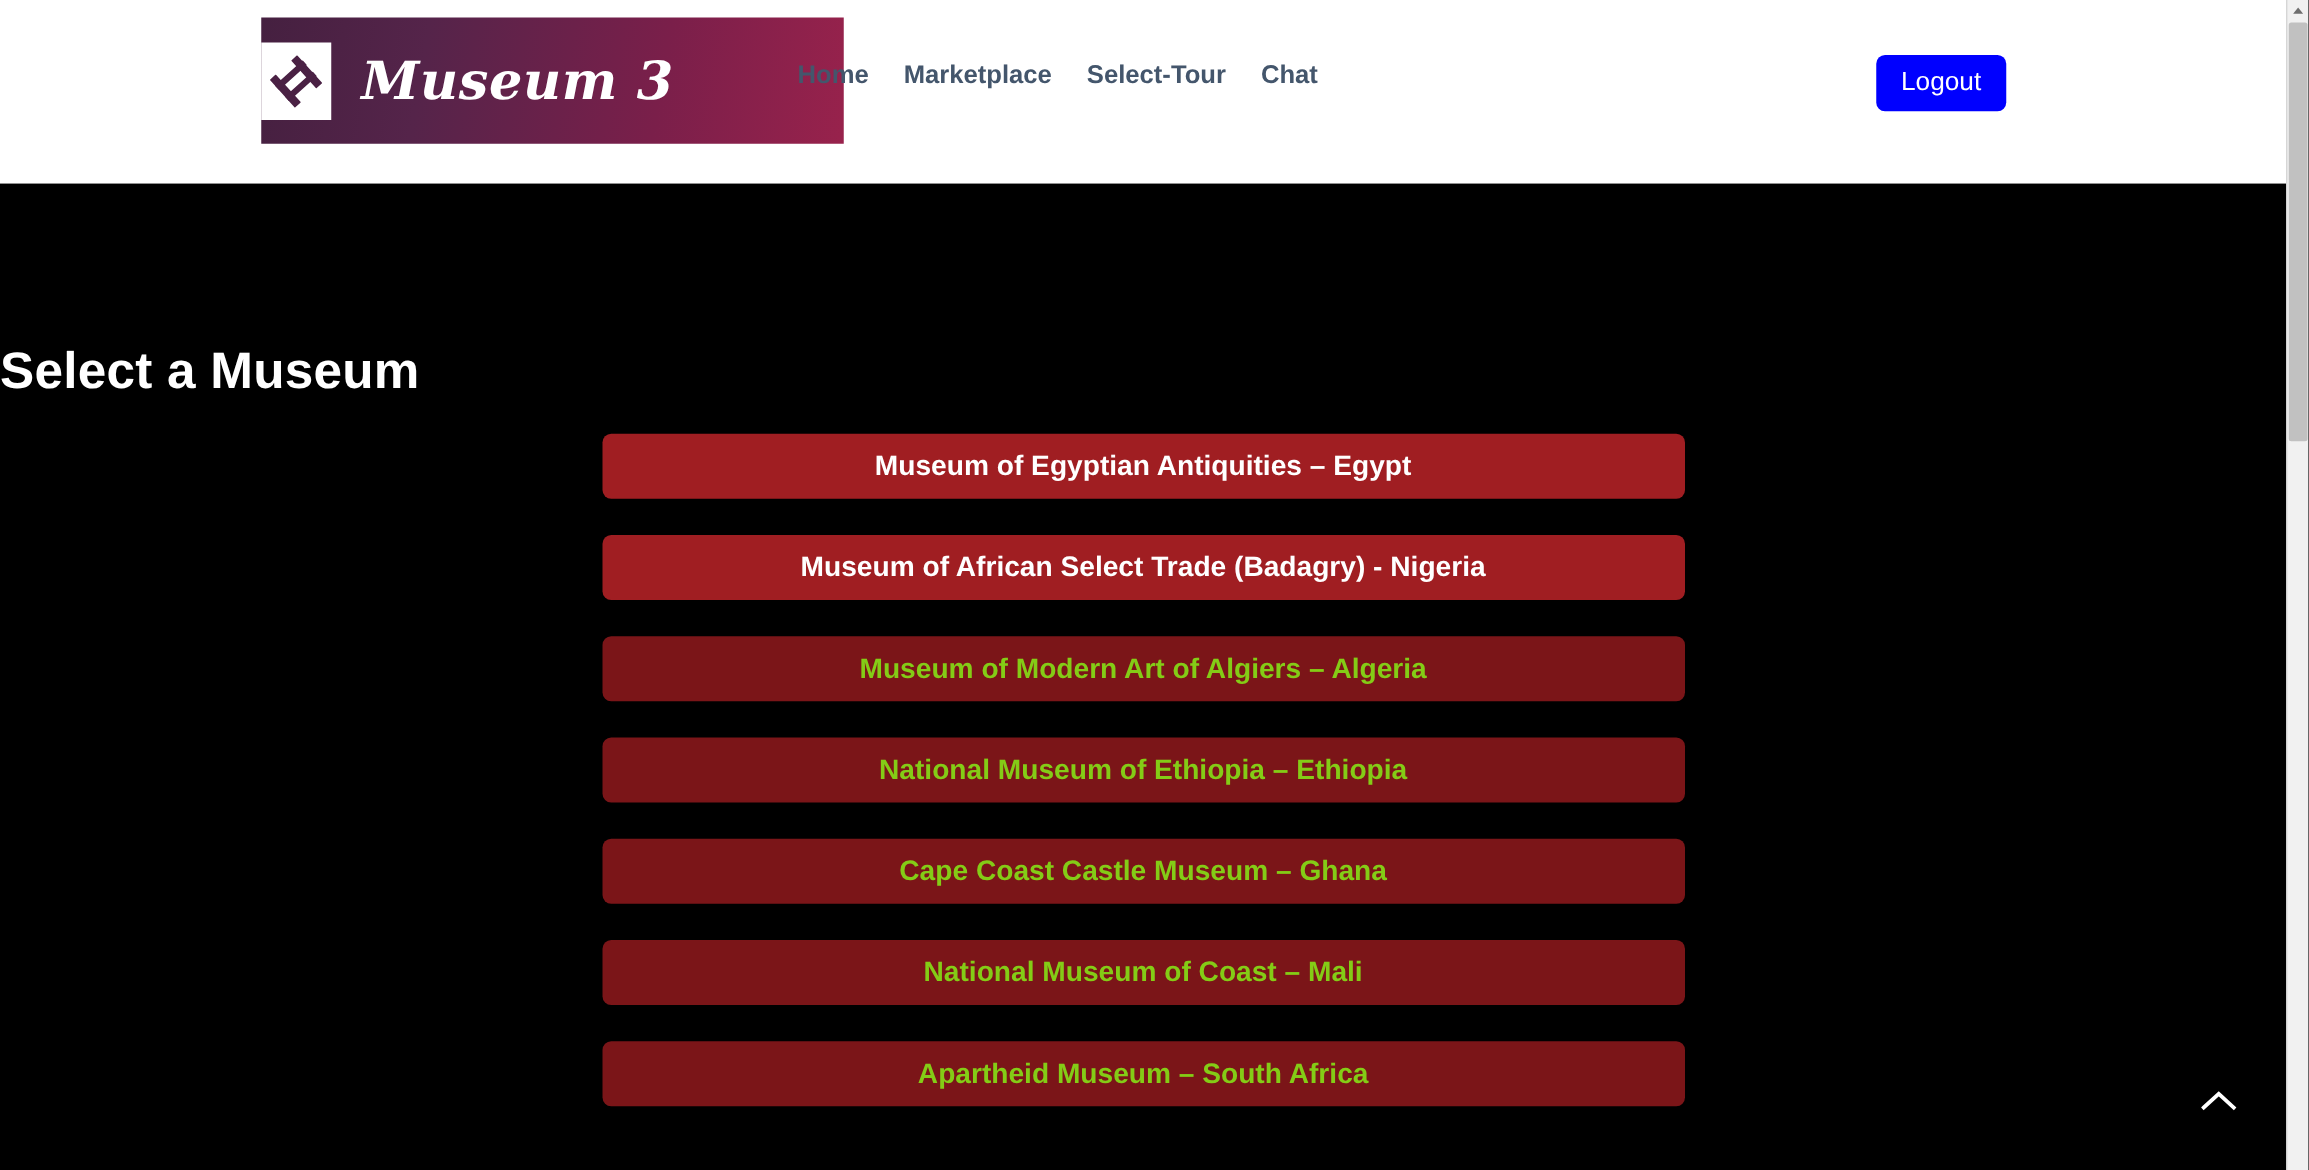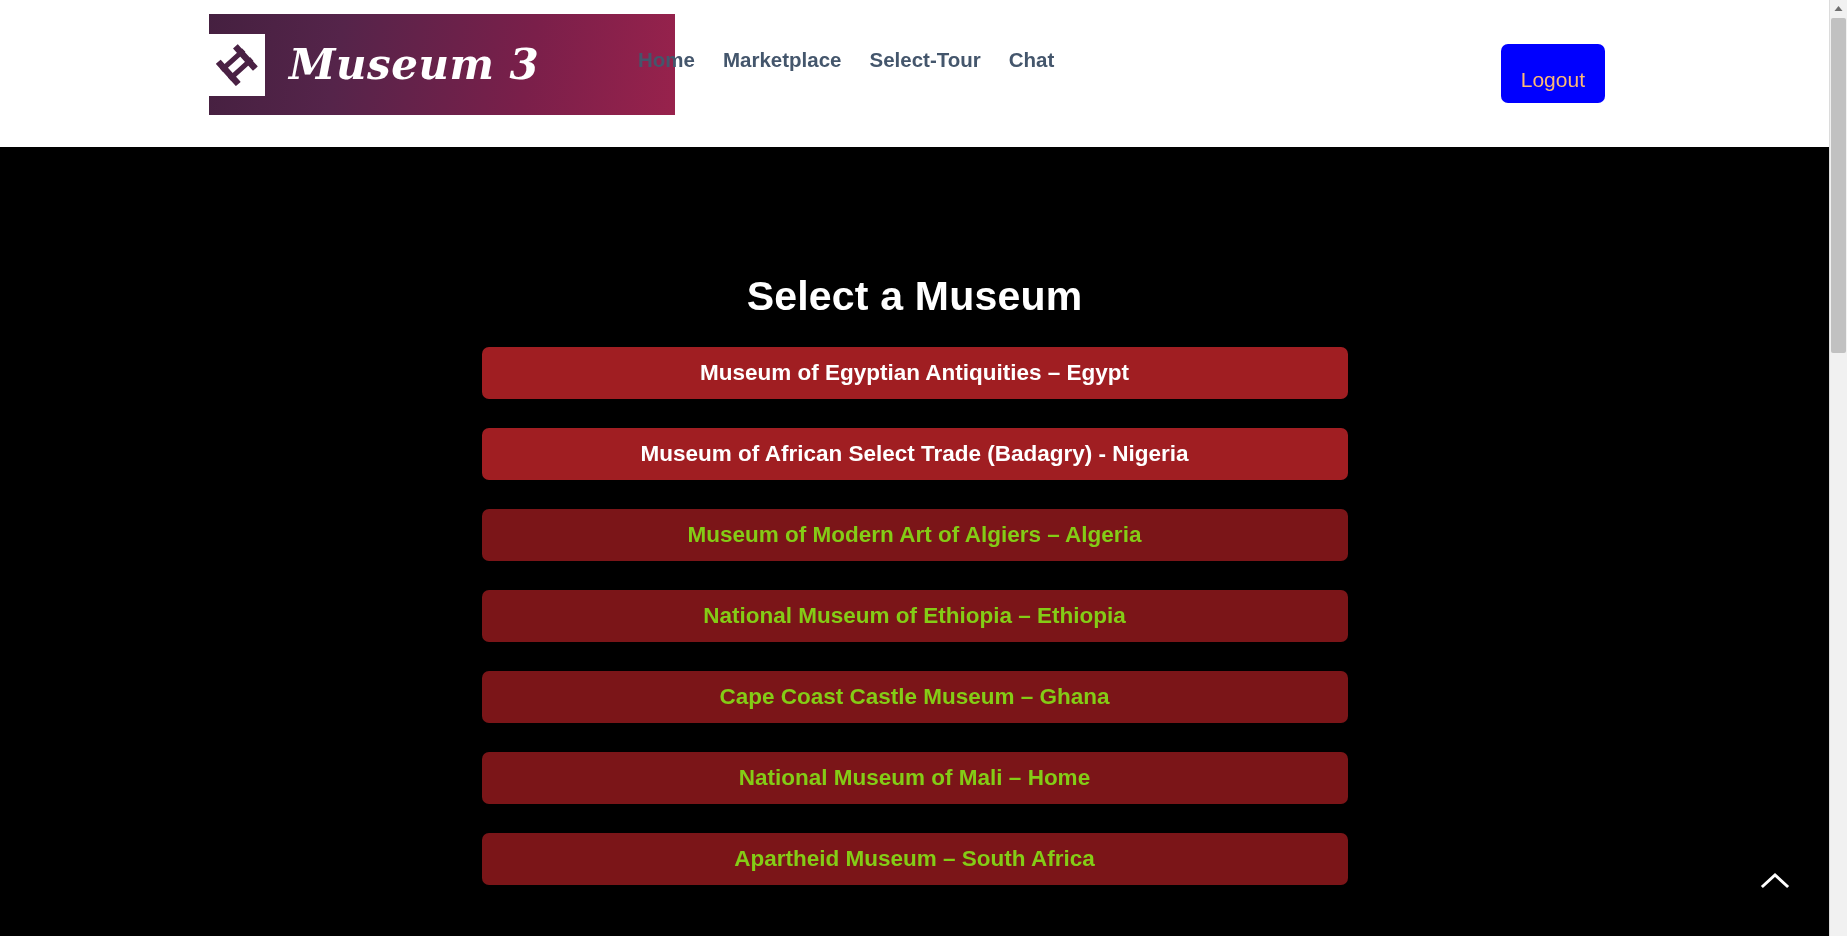--- a/index.html
+++ b/index.html
@@ -84,44 +84,43 @@
     padding:0 14px;
     white-space:nowrap;
     cursor:pointer;
   }
 
   #logout-button {
     position:absolute;
     right:224px;
     top:44px;
     background:#0000ff;
-    color:#fdba74;
+    color:#ffffff;
     border:none;
     border-radius:7px;
     font-family:"Liberation Sans", sans-serif;
     font-size:21px;
-    padding:24px 20px 11px 20px;
+    padding:10px 20px 11px 20px;
     cursor:pointer;
     line-height:1.15;
   }
 
   
   #main {
     position:relative;
     width:1829px;
     height:789px;
     background:#000000;
   }
 
   #page-title {
     position:absolute;
     top:126px;
     left:0;
     width:1829px;
-    text-align:center;
     color:#ffffff;
     font-size:41px;
     font-weight:bold;
     letter-spacing:0.2px;
   }
 
   #museum-list {
     position:absolute;
     top:200px;
     left:50%;
@@ -235,21 +234,21 @@
     <div id="main">
 
       <h1 id="page-title">Select a Museum</h1>
 
       <div id="museum-list">
         <button class="museum-button active">Museum of Egyptian Antiquities – Egypt</button>
         <button class="museum-button active">Museum of African Select Trade (Badagry) - Nigeria</button>
         <button class="museum-button dim">Museum of Modern Art of Algiers – Algeria</button>
         <button class="museum-button dim">National Museum of Ethiopia – Ethiopia</button>
         <button class="museum-button dim">Cape Coast Castle Museum – Ghana</button>
-        <button class="museum-button dim">National Museum of Mali – Home</button>
+        <button class="museum-button dim">National Museum of Coast – Mali</button>
         <button class="museum-button dim">Apartheid Museum – South Africa</button>
       </div>
 
       <button id="scroll-top-button">
         <span>
           <svg width="30" height="20" viewBox="0 0 30 20" aria-hidden="true">
             <polyline points="3,15 15,4 27,15" fill="none" stroke="#ffffff" stroke-width="3" stroke-linecap="square" stroke-linejoin="miter"></polyline>
           </svg>
         </span>
       </button>

